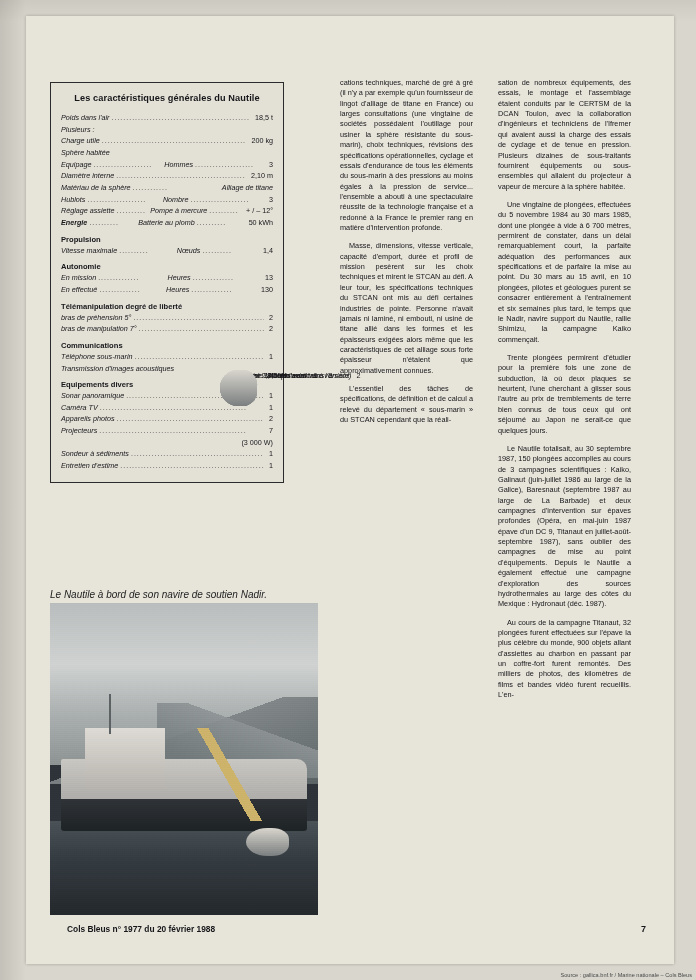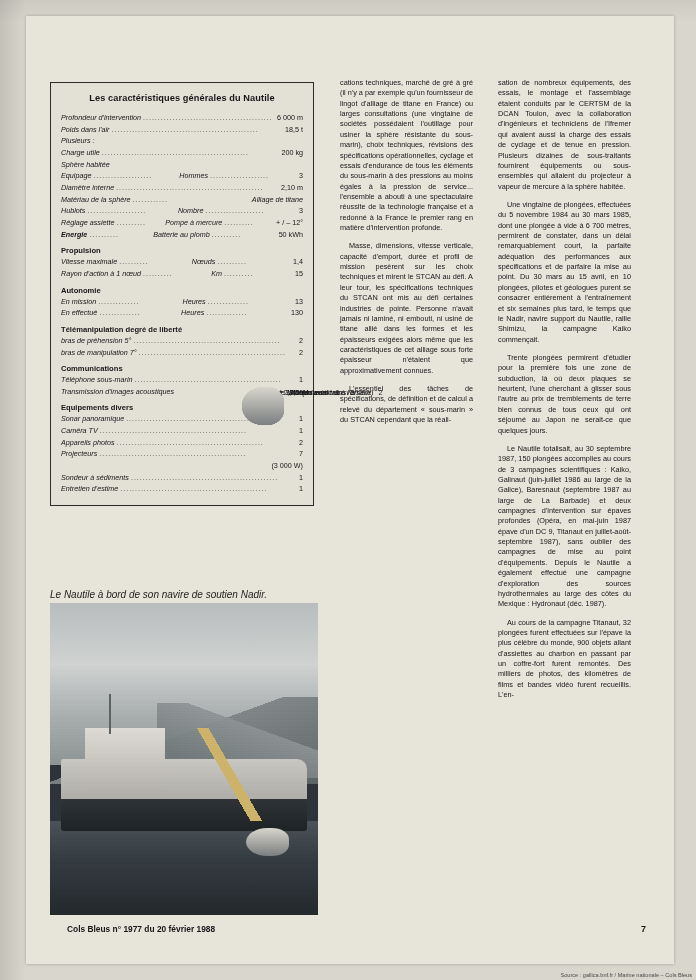--- a/index.html
+++ b/index.html
@@ -37,21 +37,21 @@
     top: 46px;
     width: 604px;
     height: 870px;
   }
 
   
   .specbox {
     position: absolute;
     left: 0px;
     top: 20px;
-    width: 264px;
+    width: 234px;
     background: #e3e0d6;
     border: 1px solid #2b2b2b;
     box-sizing: border-box;
     padding: 8px 10px 10px 10px;
   }
   .specbox h2 {
     font-size: 9.2px;
     font-weight: bold;
     text-align: center;
     margin: 2px 0 9px 0;
@@ -212,25 +212,20 @@
 
 <div class="page">
   <div class="paper">
     <div class="content">
 
       <div class="specbox">
         <h2>Les caractéristiques générales du Nautile</h2>
 
         <div class="spec-group">
           <div class="spec-row">
-            <span class="lbl">Profondeur d'intervention</span>
-            <span class="dots">..................................................</span>
-            <span class="val">6 000 m</span>
-          </div>
-          <div class="spec-row">
             <span class="lbl">Poids dans l'air</span>
             <span class="dots">..................................................</span>
             <span class="val">18,5 t</span>
           </div>
           <div class="spec-row">
             <span class="lbl">Plusieurs :</span>
           </div>
           <div class="spec-row sub">
             <span class="lbl">– longueur</span>
             <span class="dots">..................................................</span>
@@ -320,27 +315,20 @@
             <span class="lbl" style="min-width:54px"></span>
             <span class="mid">(à l'avant et à l'arrière)</span>
             <span class="dots">..........</span>
           </div>
           <div class="spec-row">
             <span class="lbl">Vitesse maximale</span>
             <span class="dots">..........</span>
             <span class="mid">Nœuds</span>
             <span class="dots">..........</span>
             <span class="val">1,4</span>
-          </div>
-          <div class="spec-row">
-            <span class="lbl">Rayon d'action à 1 nœud</span>
-            <span class="dots">..........</span>
-            <span class="mid">Km</span>
-            <span class="dots">..........</span>
-            <span class="val">15</span>
           </div>
         </div>
 
         <div class="spec-group">
           <div class="spec-head">Autonomie</div>
           <div class="spec-row">
             <span class="lbl">En mission</span>
             <span class="dots">..............</span>
             <span class="mid">Heures</span>
             <span class="dots">..............</span>

